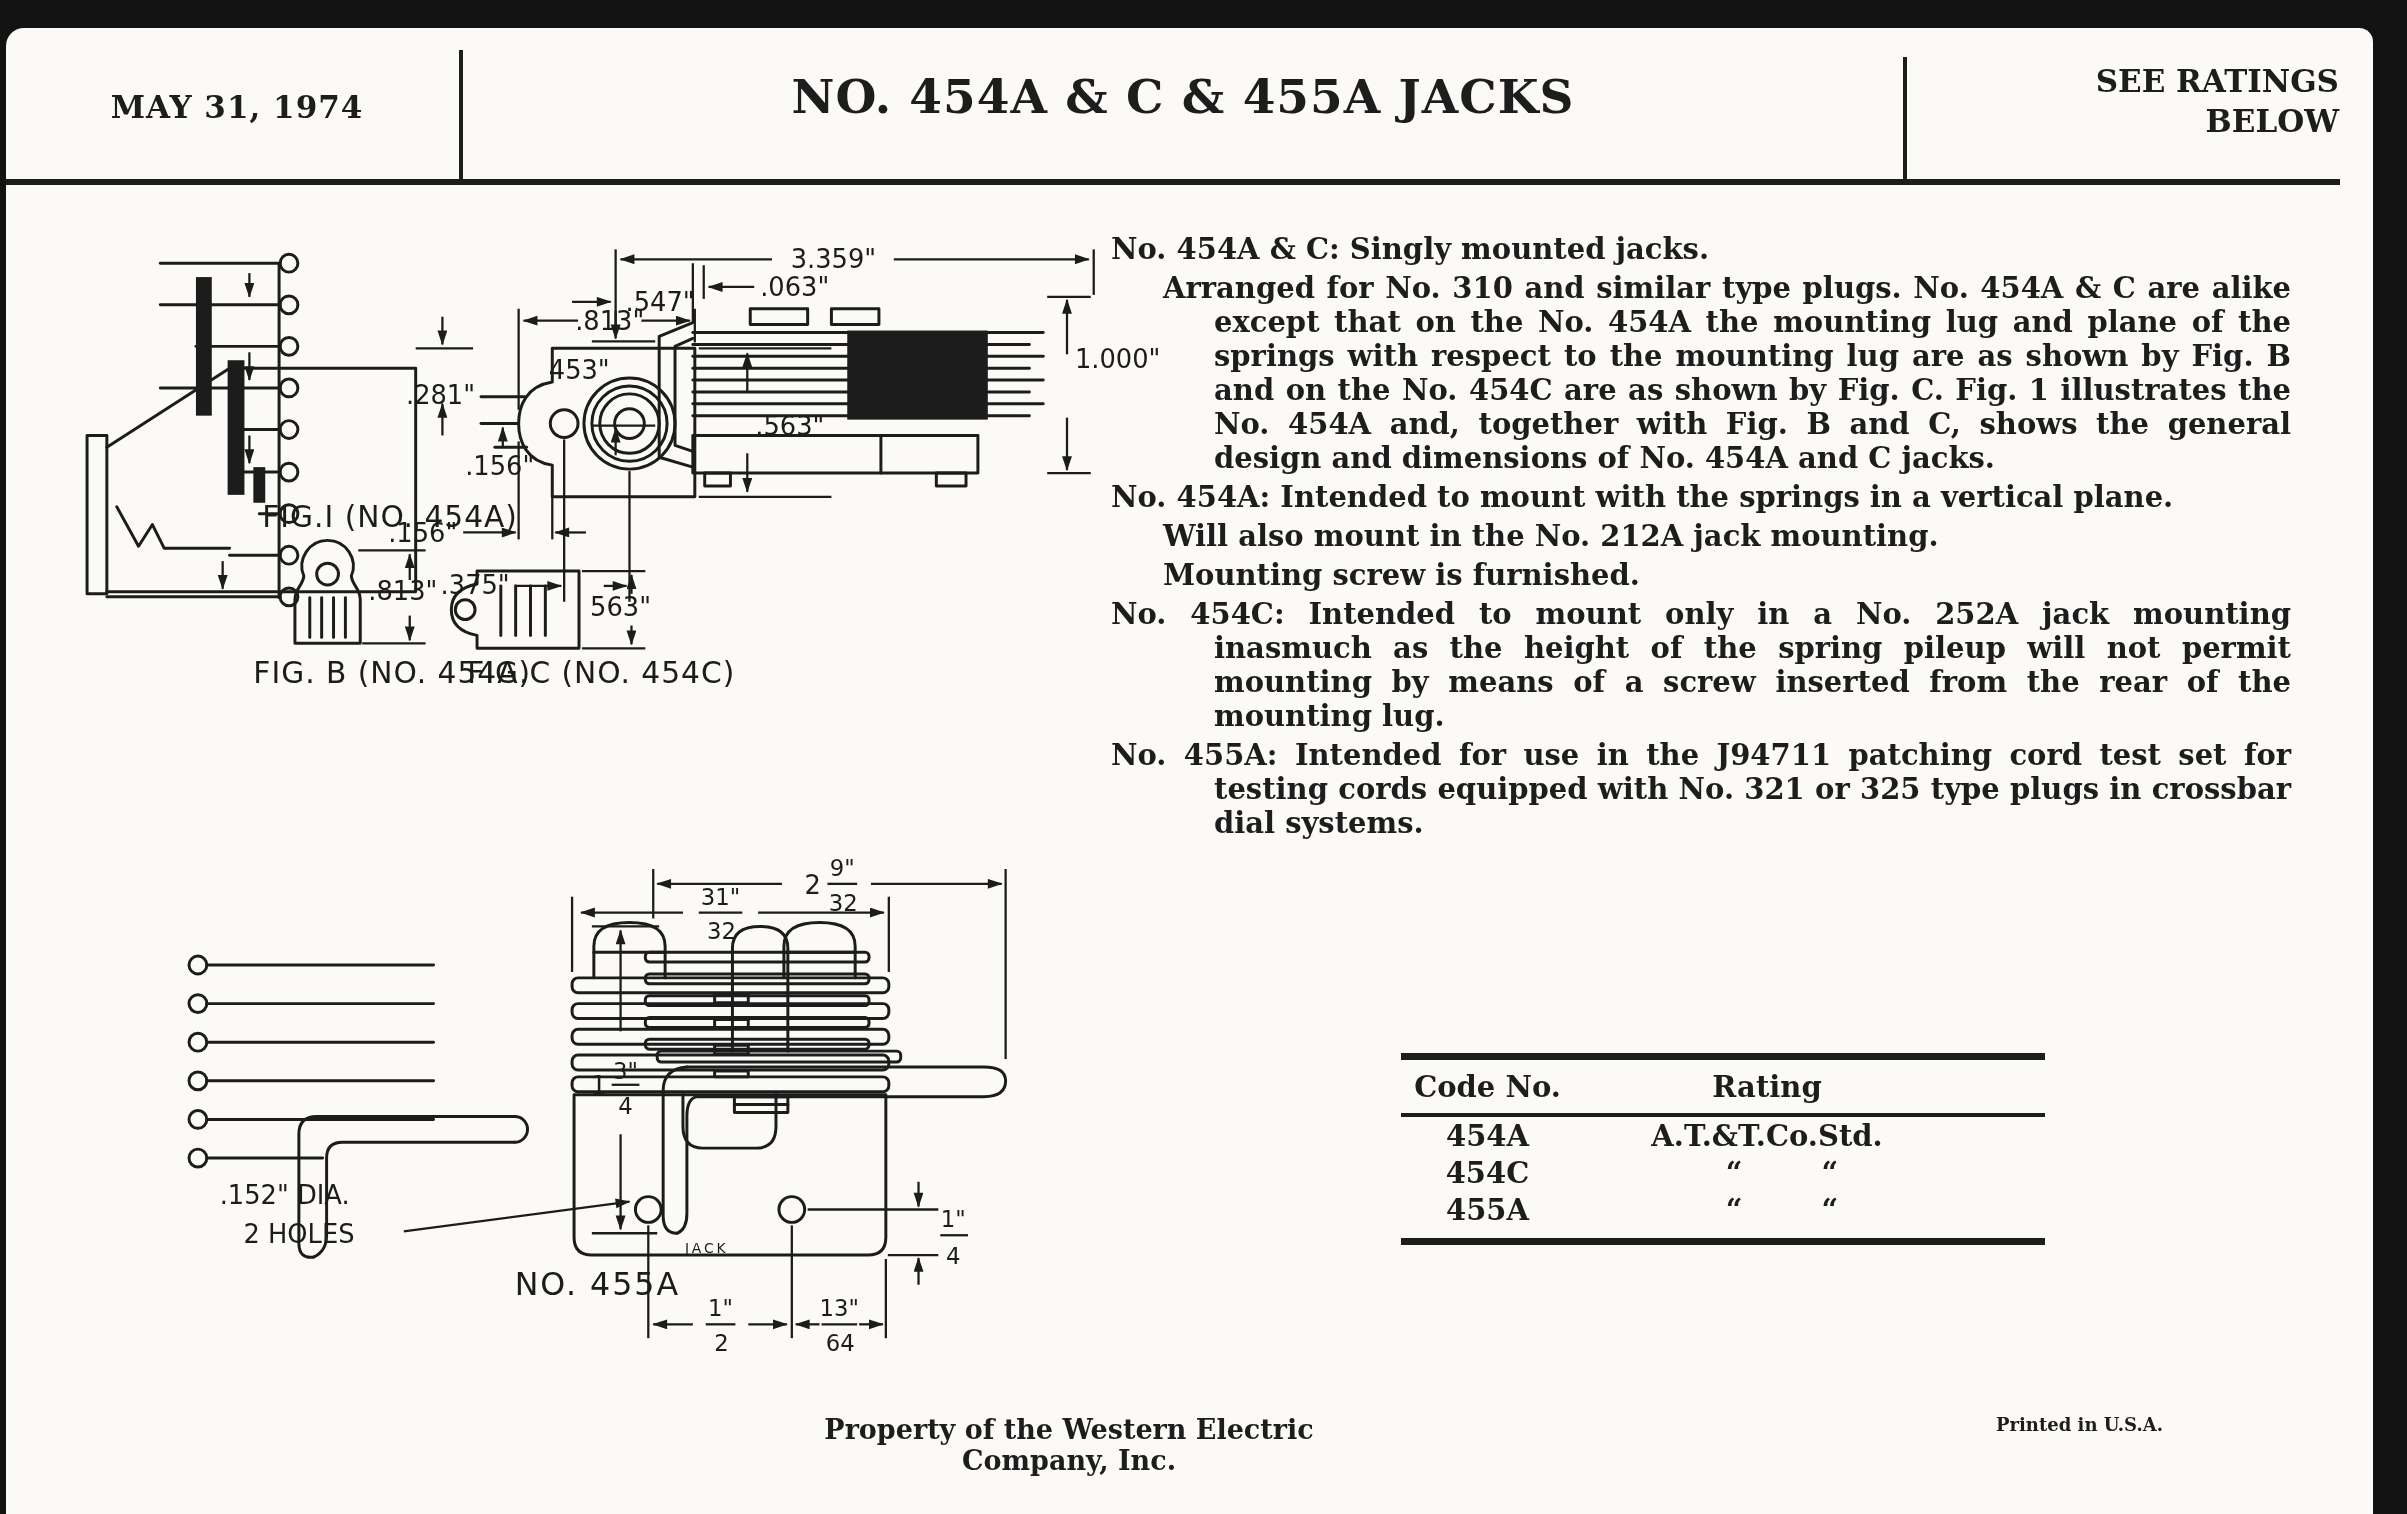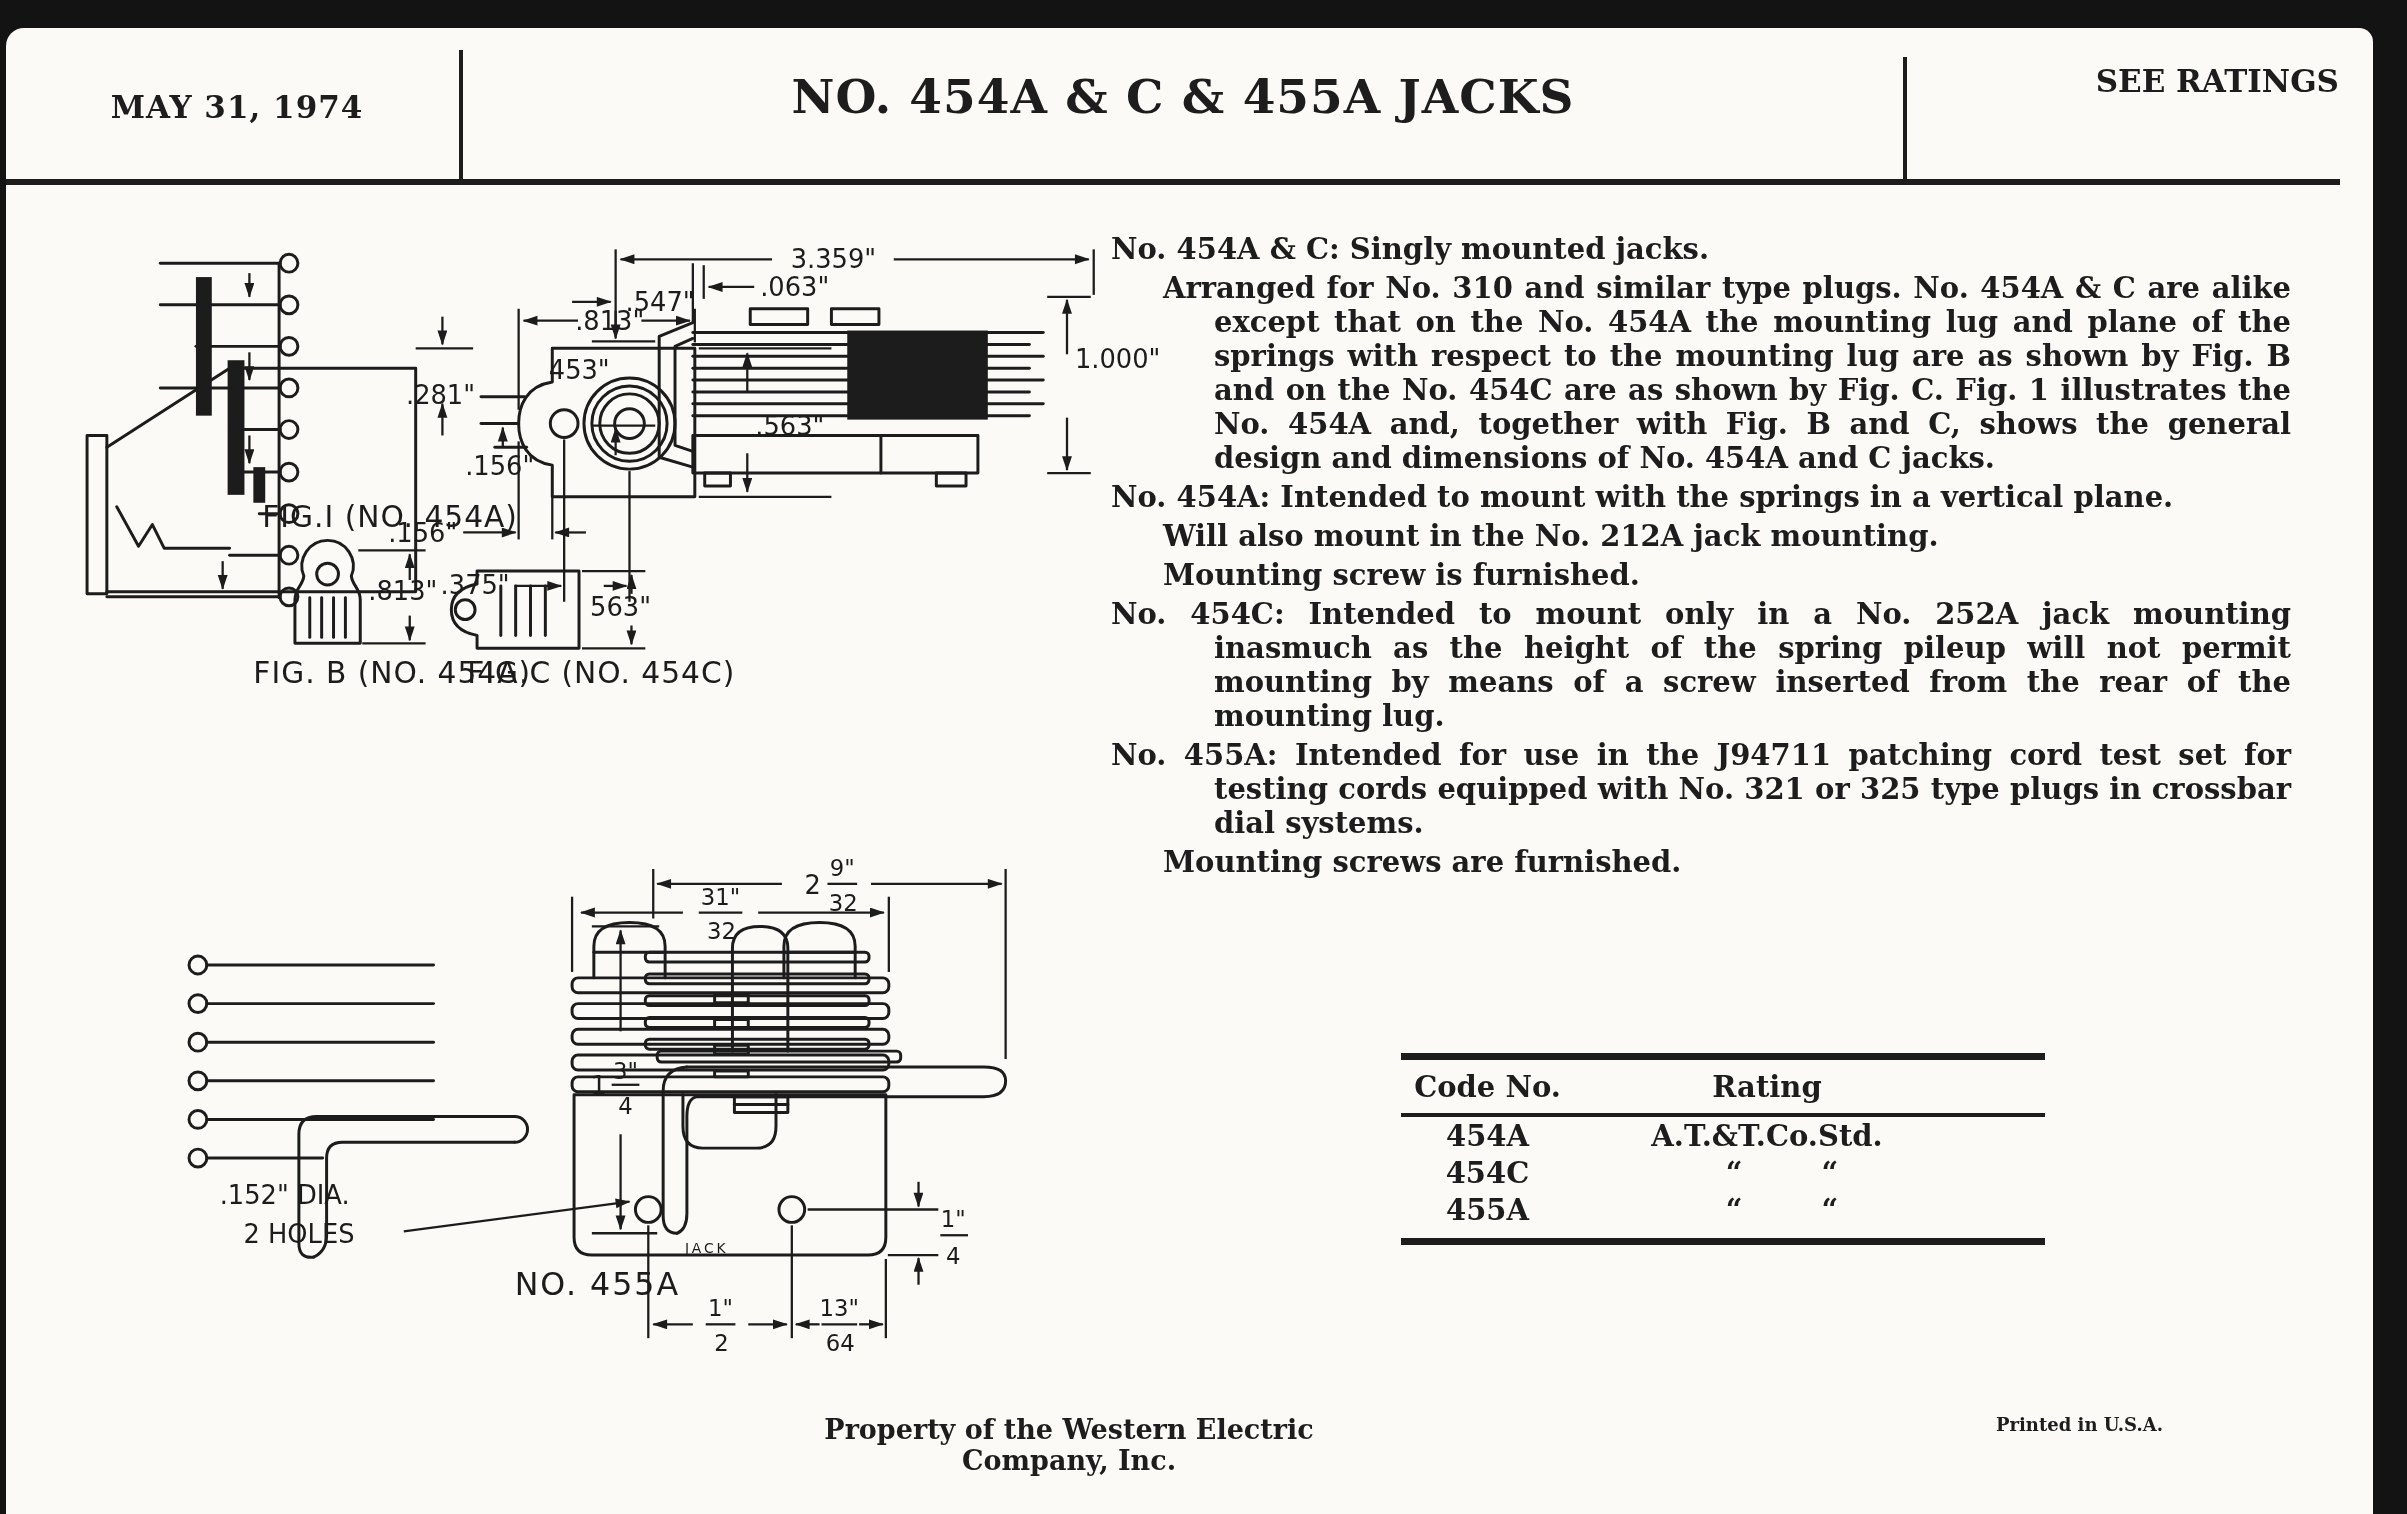--- a/index.html
+++ b/index.html
@@ -53,20 +53,21 @@
 <body>
 
 <div class="page"></div>
 
 <div class="date">MAY 31, 1974</div>
 <div class="vdiv vdiv1"></div>
 <div class="title">NO. 454A &amp; C &amp; 455A JACKS</div>
 <div class="vdiv vdiv2"></div>
 <div class="ratings">
   <div>SEE RATINGS</div>
+  <div>BELOW</div>
 </div>
 <div class="hrule"></div>
 
 <svg class="figs" width="1139" height="1168" viewBox="60 190 1150 1180">
   <defs>
     <marker id="ah" markerWidth="18" markerHeight="12" refX="15" refY="5" orient="auto" markerUnits="userSpaceOnUse">
       <path d="M1,0 L16,5 L1,10 Z" fill="#1c1c1c"></path>
     </marker>
   </defs>
 
@@ -346,21 +347,20 @@
 </svg>
 
 <div class="copy">
   <p class="p0">No. 454A &amp; C:  Singly mounted jacks.</p>
   <p class="p1">Arranged for No. 310 and similar type plugs.  No. 454A &amp; C are alike except that on the No. 454A the mounting lug and plane of the springs with respect to the mounting lug are as shown by Fig. B and on the No. 454C are as shown by Fig. C.  Fig. 1 illustrates the No. 454A and, together with Fig. B and C, shows the general design and dimensions of No. 454A and C jacks.</p>
   <p class="p0">No. 454A:  Intended to mount with the springs in a vertical plane.</p>
   <p class="p1">Will also mount in the No. 212A jack mounting.</p>
   <p class="p1">Mounting screw is furnished.</p>
   <p class="p0">No. 454C:  Intended to mount only in a No. 252A jack mounting inasmuch as the height of the spring pileup will not permit mounting by means of a screw inserted from the rear of the mounting lug.</p>
   <p class="p0">No. 455A:  Intended for use in the J94711 patching cord test set for testing cords equipped with No. 321 or 325 type plugs in crossbar dial systems.</p>
-  <p class="p1">Mounting screws are furnished.</p>
 </div>
 
 <div class="tbl">
   <div class="trh">
     <div class="c1">Code No.</div>
     <div class="c2">Rating</div>
   </div>
   <div class="tr">
     <div class="c1">454A</div>
     <div class="c2">A.T.&amp;T.Co.Std.</div>

